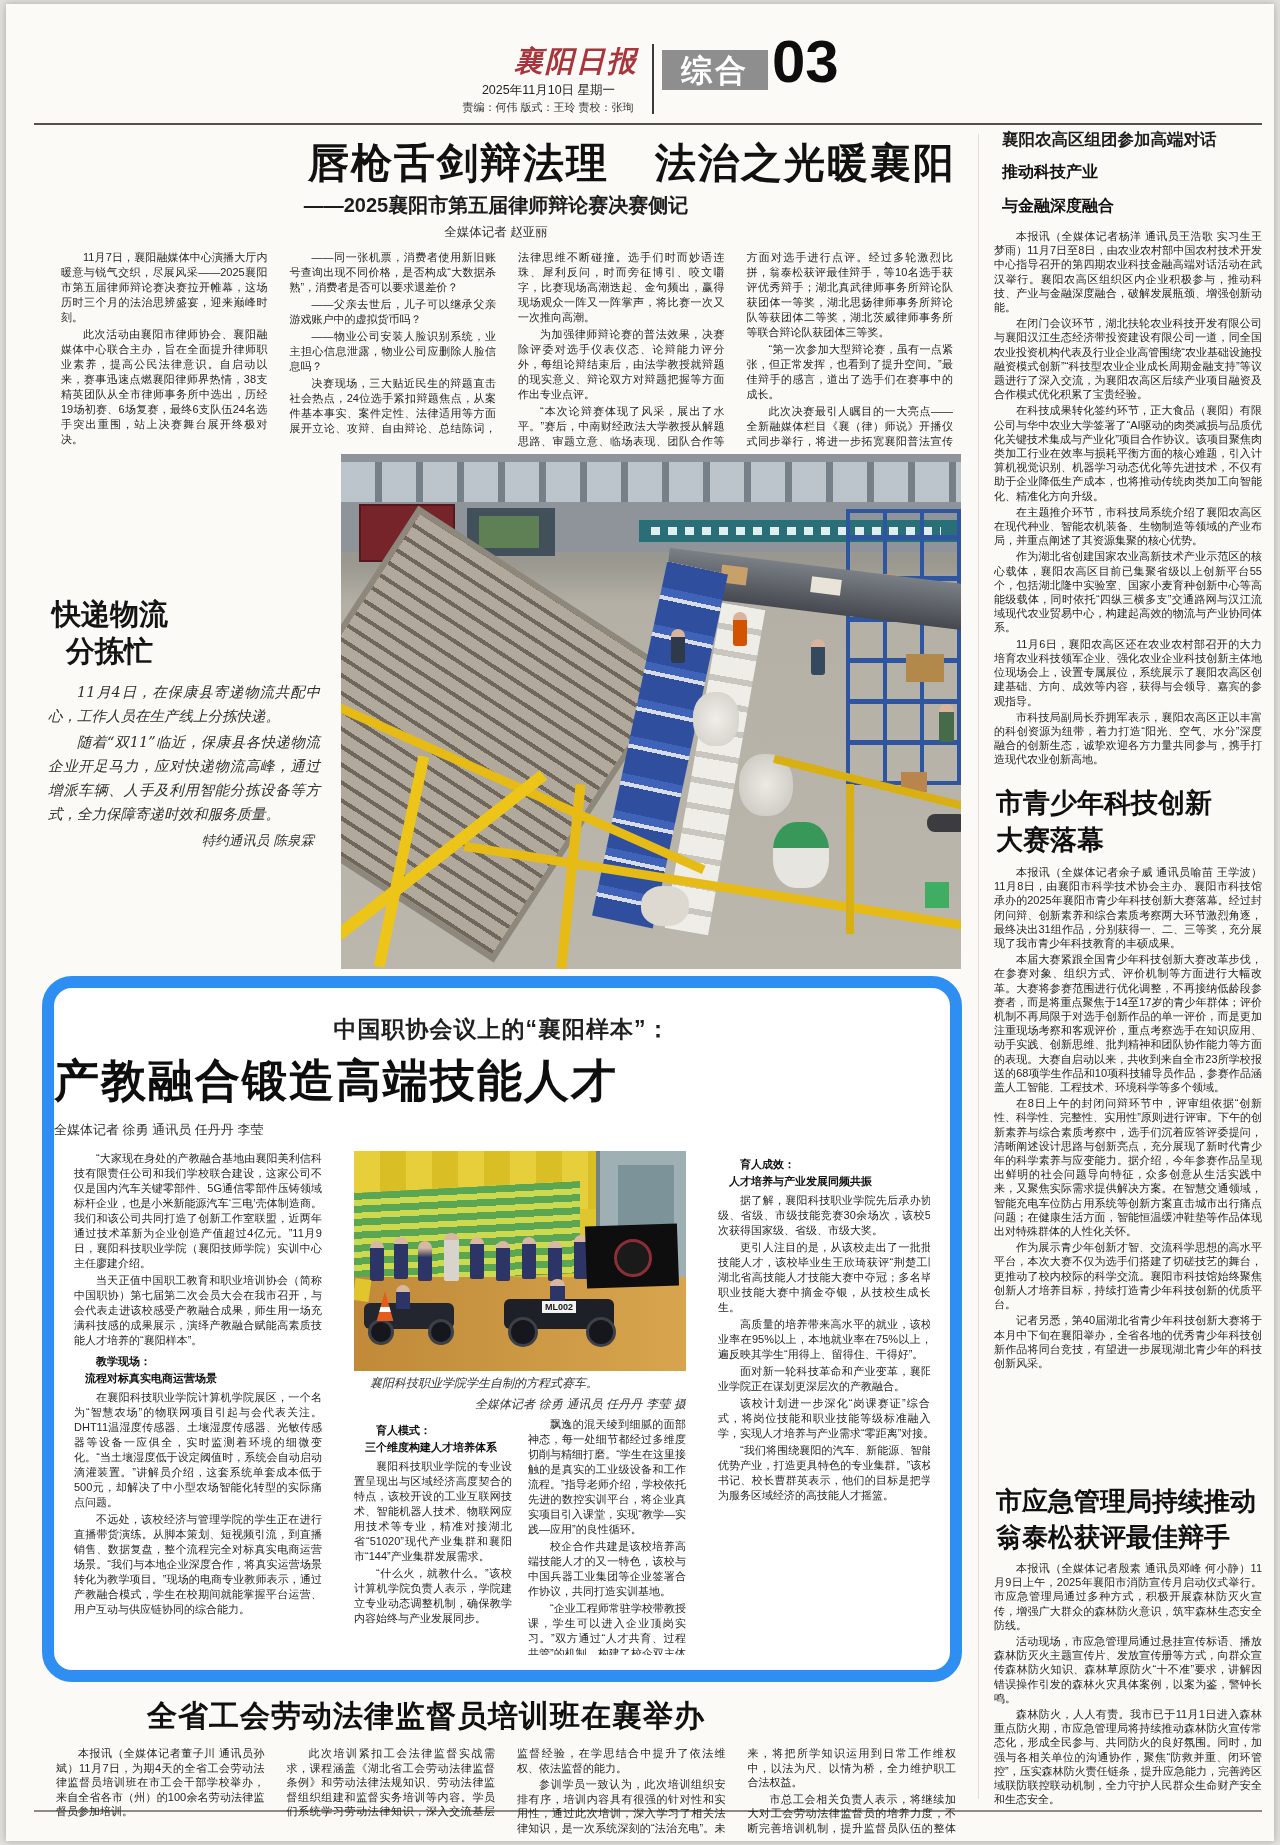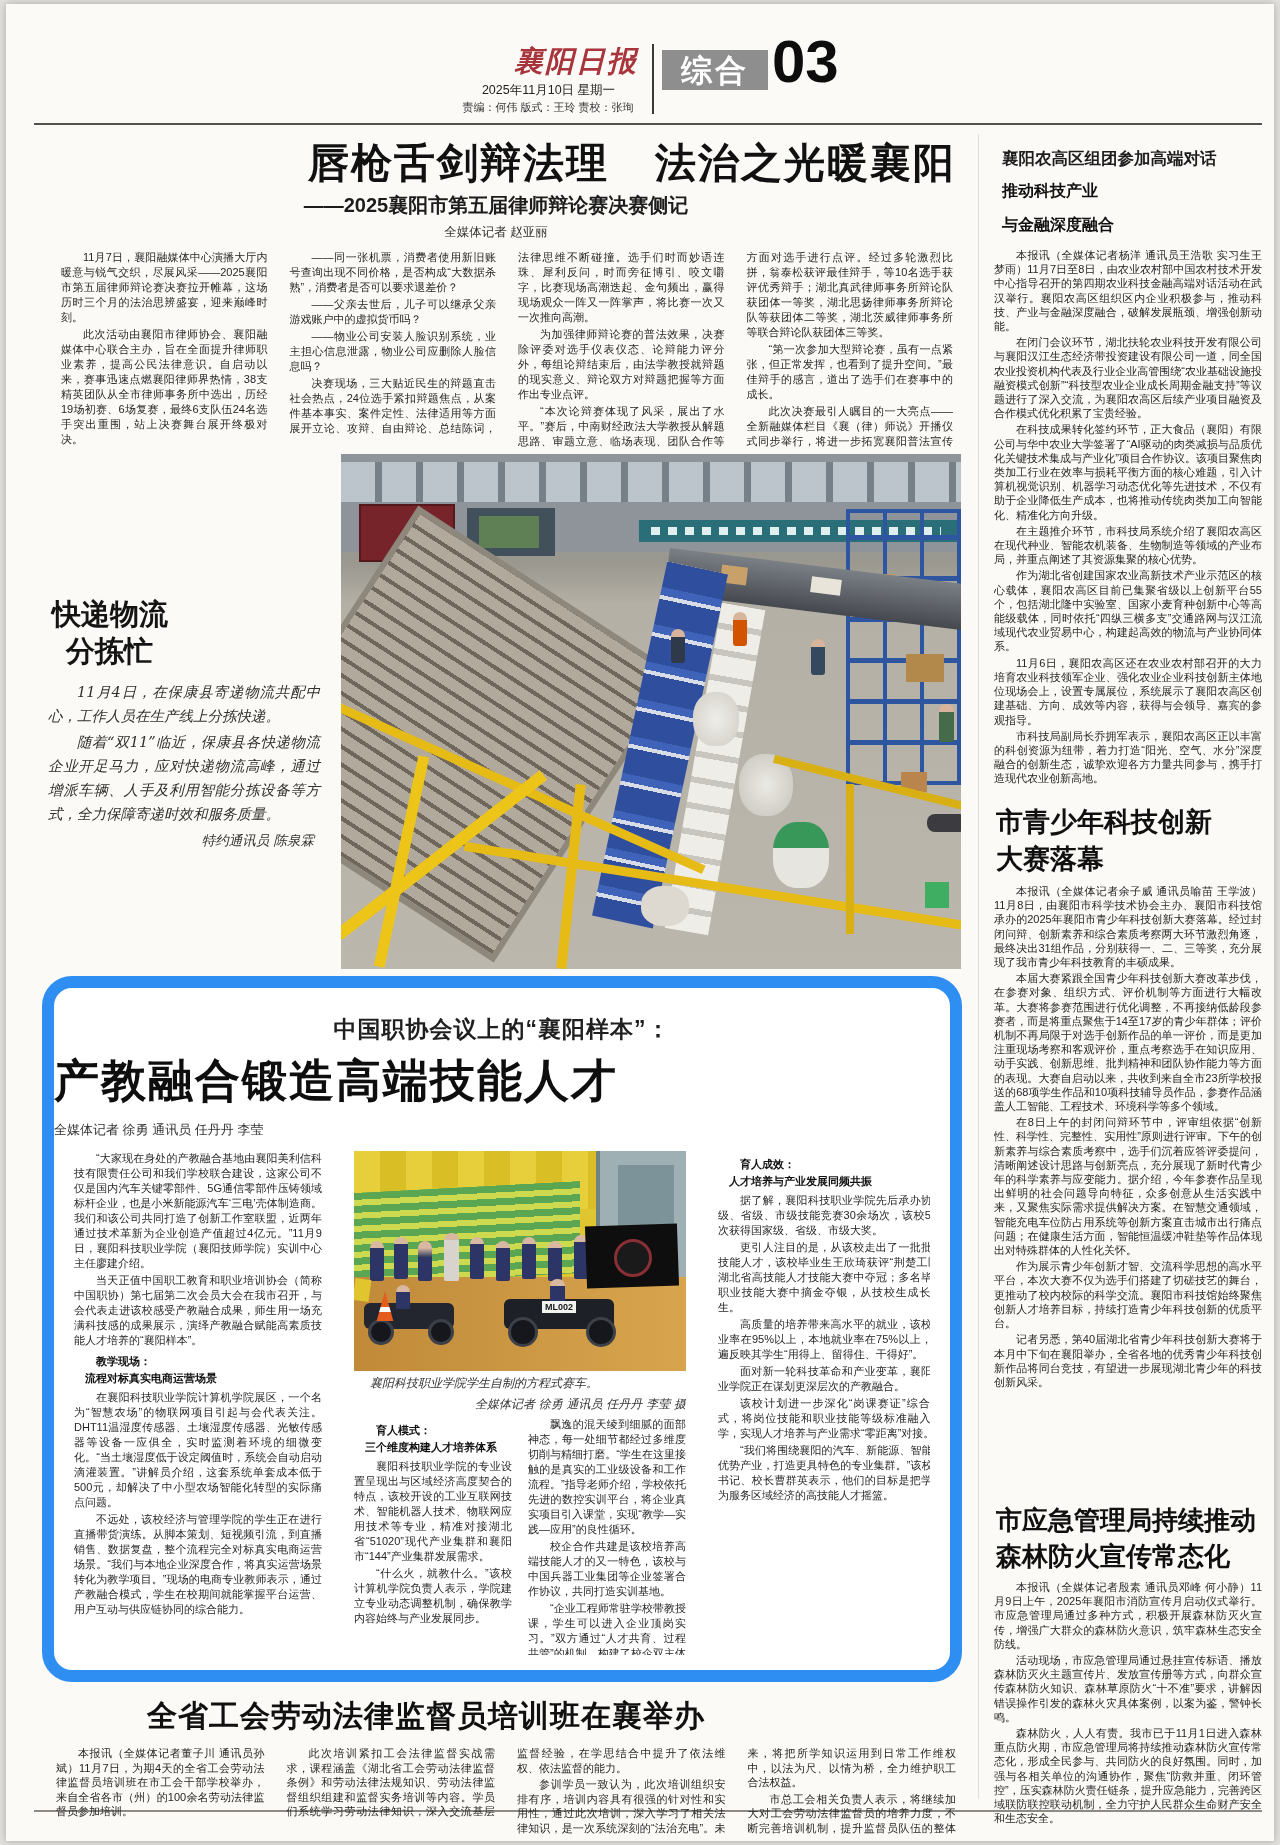--- a/index.html
+++ b/index.html
@@ -44,21 +44,21 @@
   .subhead2{font-weight:800;color:#111;text-indent:1em;margin:0 0 4px;}
   .f-photo-wrap{grid-column:2 / span 2;overflow:hidden;}
   .gym-photo{position:relative;width:100%;height:220px;overflow:hidden;background:#dfc530;}
   .f-cap{font-family:"DejaVu Serif","Liberation Serif",serif;font-style:italic;font-size:12px;line-height:17px;color:#333;margin-top:4px;margin-left:16px;}
   .f-cap-credit{text-align:right;}
   .f-subcols{display:grid;grid-template-columns:1fr 1fr;gap:16px;height:238px;overflow:hidden;margin-top:4px;}
   
   .bottom-headline{left:0;top:1562px;width:780px;text-align:center;font-size:30px;font-weight:900;color:#101010;letter-spacing:1px;}
   .bottom-body{left:20px;top:1612px;width:900px;height:92px;column-count:4;column-gap:22px;font-size:11px;line-height:14.5px;text-align:justify;overflow:hidden;color:#262626;}
   
-  .sidebar{position:absolute;left:988px;top:132px;width:270px;height:1700px;}
+  .sidebar{position:absolute;left:988px;top:113px;width:270px;height:1700px;}
   .sb-kicker{left:8px;top:12px;width:260px;font-size:16.5px;font-weight:600;color:#1d1d1d;}
   .sb-h{font-weight:800;color:#101010;line-height:34px;font-size:16px;}
   .sb-h1{left:8px;top:38px;}
   .sb-body{font-size:11px;line-height:14.2px;text-align:justify;color:#262626;overflow:hidden;}
   .sb-body1{left:0;top:112px;width:268px;height:552px;}
   .sb-h2{left:2px;top:668px;font-size:27px;line-height:37px;}
   .sb-body2{left:0;top:748px;width:268px;height:600px;}
   .sb-h3{left:2px;top:1366px;font-size:26px;line-height:36px;}
   .sb-body3{left:0;top:1444px;width:268px;height:248px;}
 </style>
@@ -263,21 +263,21 @@
     <div class="abs sb-body sb-body2">
         <p class="para">本报讯（全媒体记者余子威 通讯员喻苗 王学波）11月8日，由襄阳市科学技术协会主办、襄阳市科技馆承办的2025年襄阳市青少年科技创新大赛落幕。经过封闭问辩、创新素养和综合素质考察两大环节激烈角逐，最终决出31组作品，分别获得一、二、三等奖，充分展现了我市青少年科技教育的丰硕成果。</p>
         <p class="para">本届大赛紧跟全国青少年科技创新大赛改革步伐，在参赛对象、组织方式、评价机制等方面进行大幅改革。大赛将参赛范围进行优化调整，不再接纳低龄段参赛者，而是将重点聚焦于14至17岁的青少年群体；评价机制不再局限于对选手创新作品的单一评价，而是更加注重现场考察和客观评价，重点考察选手在知识应用、动手实践、创新思维、批判精神和团队协作能力等方面的表现。大赛自启动以来，共收到来自全市23所学校报送的68项学生作品和10项科技辅导员作品，参赛作品涵盖人工智能、工程技术、环境科学等多个领域。</p>
         <p class="para">在8日上午的封闭问辩环节中，评审组依据“创新性、科学性、完整性、实用性”原则进行评审。下午的创新素养与综合素质考察中，选手们沉着应答评委提问，清晰阐述设计思路与创新亮点，充分展现了新时代青少年的科学素养与应变能力。据介绍，今年参赛作品呈现出鲜明的社会问题导向特征，众多创意从生活实践中来，又聚焦实际需求提供解决方案。在智慧交通领域，智能充电车位防占用系统等创新方案直击城市出行痛点问题；在健康生活方面，智能恒温缓冲鞋垫等作品体现出对特殊群体的人性化关怀。</p>
         <p class="para">作为展示青少年创新才智、交流科学思想的高水平平台，本次大赛不仅为选手们搭建了切磋技艺的舞台，更推动了校内校际的科学交流。襄阳市科技馆始终聚焦创新人才培养目标，持续打造青少年科技创新的优质平台。</p>
         <p class="para">记者另悉，第40届湖北省青少年科技创新大赛将于本月中下旬在襄阳举办，全省各地的优秀青少年科技创新作品将同台竞技，有望进一步展现湖北青少年的科技创新风采。</p>
       </div>
 
     <div class="abs sb-h sb-h3">
       <div>市应急管理局持续推动</div>
-      <div>森林防火宣传常态化</div>
+      <div>翁泰松获评最佳辩手</div>
     </div>
     <div class="abs sb-body sb-body3">
         <p class="para">本报讯（全媒体记者殷素 通讯员邓峰 何小静）11月9日上午，2025年襄阳市消防宣传月启动仪式举行。市应急管理局通过多种方式，积极开展森林防灭火宣传，增强广大群众的森林防火意识，筑牢森林生态安全防线。</p>
         <p class="para">活动现场，市应急管理局通过悬挂宣传标语、播放森林防灭火主题宣传片、发放宣传册等方式，向群众宣传森林防火知识、森林草原防火“十不准”要求，讲解因错误操作引发的森林火灾具体案例，以案为鉴，警钟长鸣。</p>
         <p class="para">森林防火，人人有责。我市已于11月1日进入森林重点防火期，市应急管理局将持续推动森林防火宣传常态化，形成全民参与、共同防火的良好氛围。同时，加强与各相关单位的沟通协作，聚焦“防救并重、闭环管控”，压实森林防火责任链条，提升应急能力，完善跨区域联防联控联动机制，全力守护人民群众生命财产安全和生态安全。</p>
       </div>
   </div>
 </div>
 
 </body></html>

